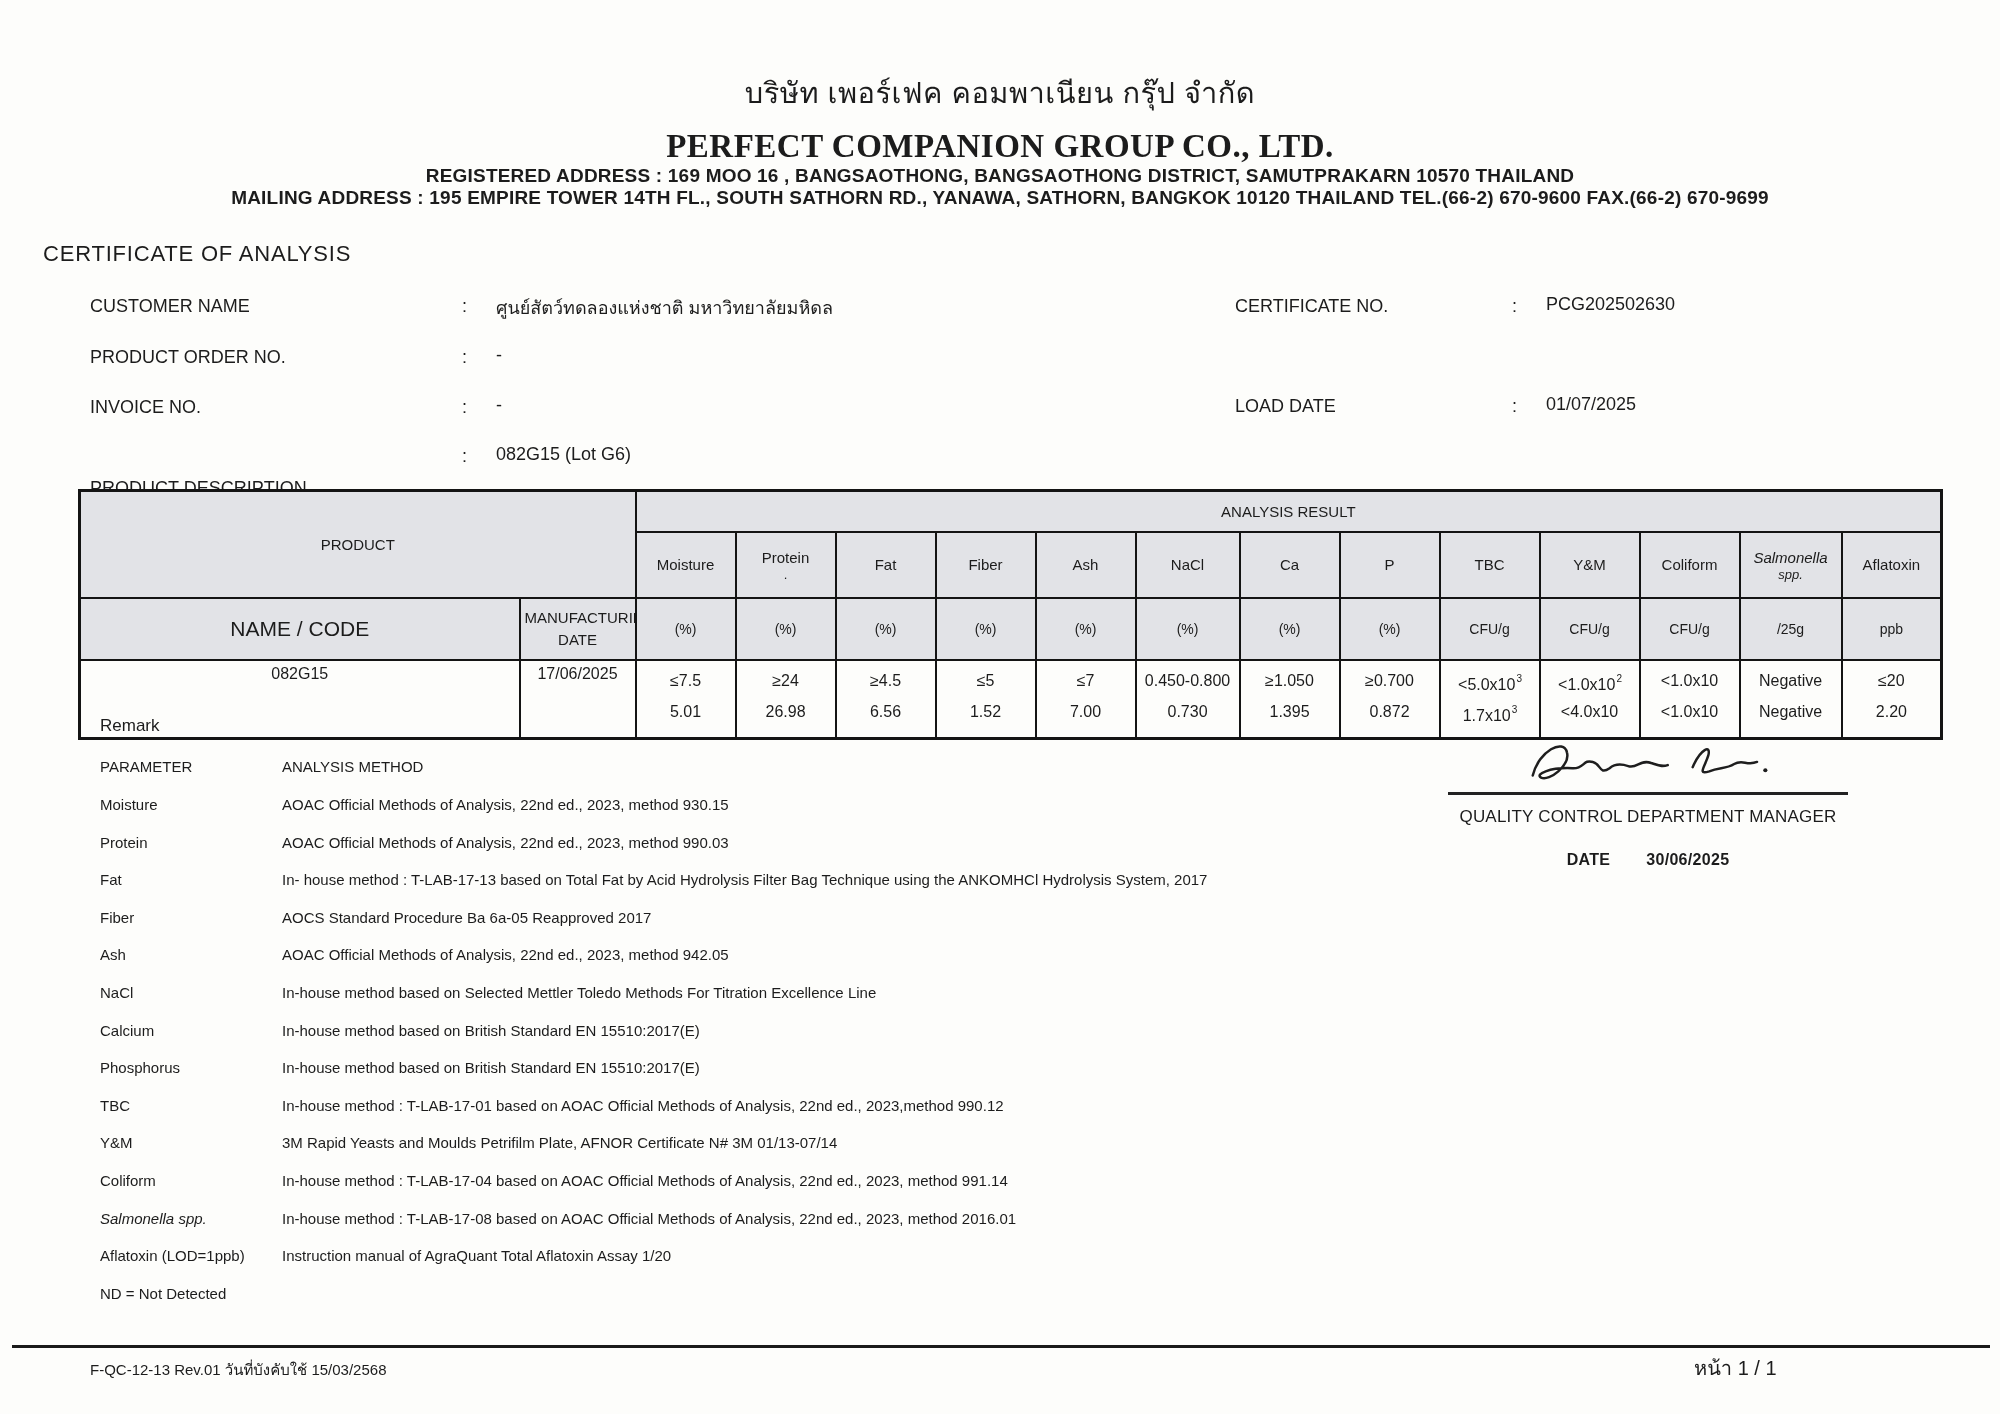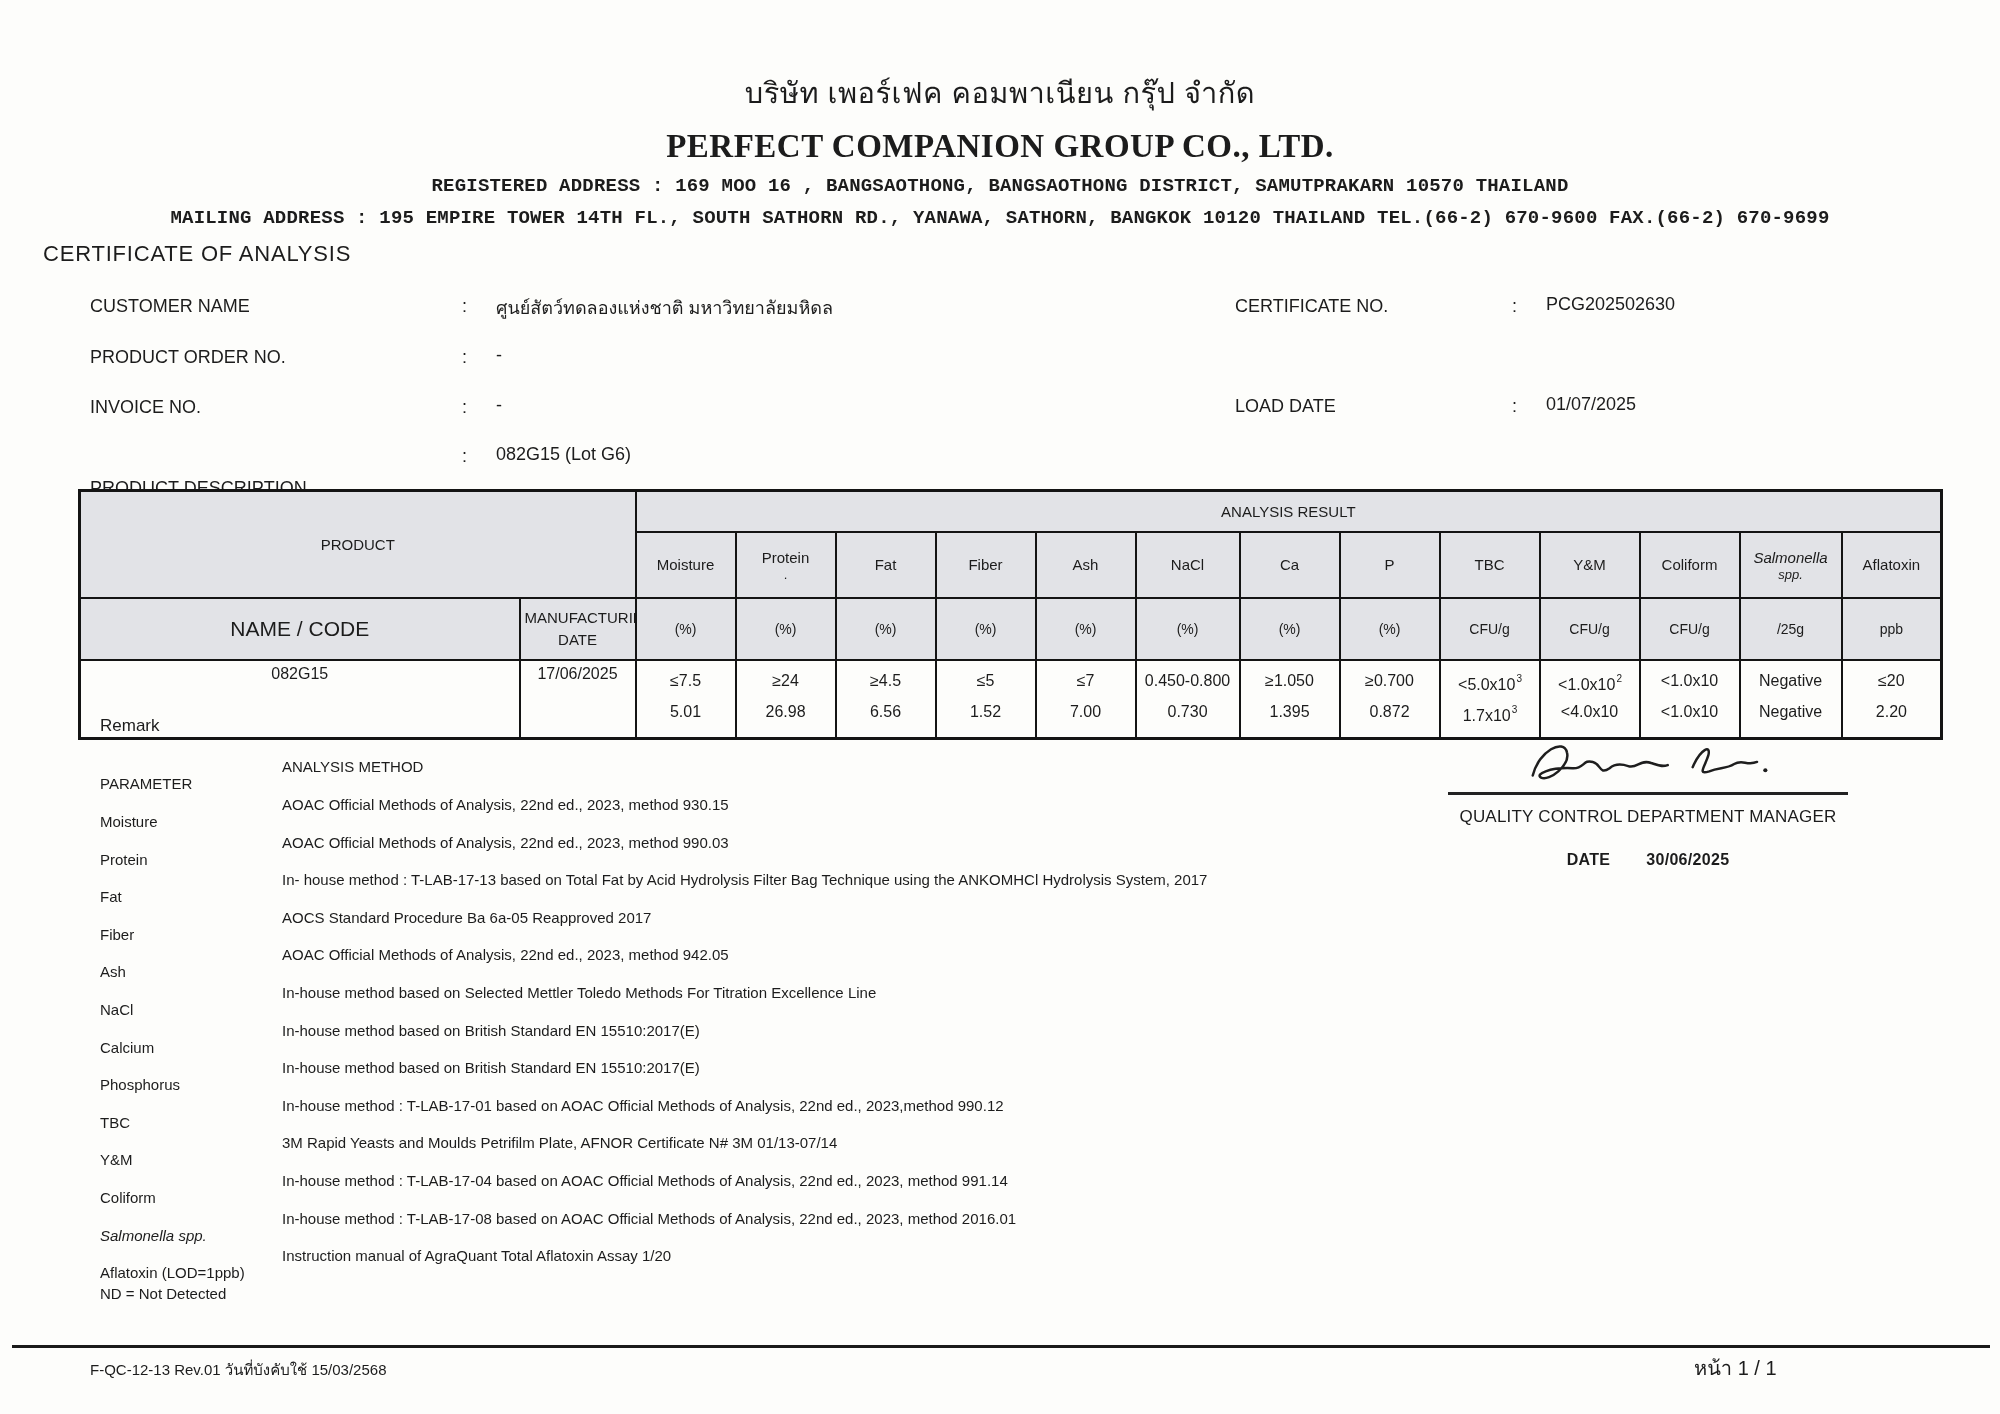--- a/index.html
+++ b/index.html
@@ -9,22 +9,22 @@
     font-family:"Liberation Sans","DejaVu Sans",sans-serif;
   }
   
   .header{position:absolute;top:70px;left:0;width:100%;text-align:center;}
   .company-thai{font-size:29px;letter-spacing:.5px;}
   .company-en{
     font-family:"Liberation Serif","DejaVu Serif",serif;
     font-weight:700;font-size:33px;margin-top:12px;letter-spacing:.5px;
   }
   .addr{
-    font-family:Liberation Mono, monospace;
-    font-weight:700;font-size:19px;margin-top:10px;letter-spacing:.2px;
+    font-family:Liberation Sans, sans-serif;
+    font-weight:700;font-size:19px;margin-top:0;letter-spacing:.2px;
   }
   .doc-title{
     position:absolute;top:241px;left:0;width:100%;text-align:left;
     font-size:22px;letter-spacing:.8px;padding-left:43px;
   }
   
   .info-item{position:absolute;font-size:18px;white-space:nowrap;}
   .colon{position:absolute;font-size:18px;}
   
   .coa-table{
@@ -48,21 +48,21 @@
   .td-name,.td-date{padding-top:7px;font-size:15px;}
   .td-date{border-right:3px solid #141414;}
   .val-line{line-height:31px;height:31px;}
   .val-line sup{font-size:10px;position:relative;top:-2px;left:1px;}
   .italic{font-style:italic;}
   
   .remark{position:absolute;left:100px;top:716px;width:1260px;}
   .remark-heading{font-size:17px;height:42px;}
   .remark-hdr{display:flex;height:38px;font-size:15px;}
   .remark-row{display:flex;height:37.6px;font-size:15px;}
-  .param-col{width:182px;flex:0 0 182px;margin-top:17px;}
+  .param-col{width:182px;flex:0 0 182px;}
   .method-col{flex:1;}
   
   .sig-block{position:absolute;left:1448px;top:736px;width:400px;text-align:center;}
   .sig-svg{display:block;margin:0 auto;}
   .sig-line{width:400px;height:0;border-top:3px solid #222;margin-top:2px;}
   .sig-role{margin-top:12px;font-size:17px;letter-spacing:.2px;}
   .sig-date{margin-top:24px;font-size:16px;display:flex;justify-content:center;gap:36px;font-weight:700;letter-spacing:.3px;}
   
   .footer-rule{position:absolute;left:12px;top:1345px;width:1978px;height:3px;background:#1a1a1a;}
   .footer-left{position:absolute;left:90px;top:1358px;font-size:15px;}

